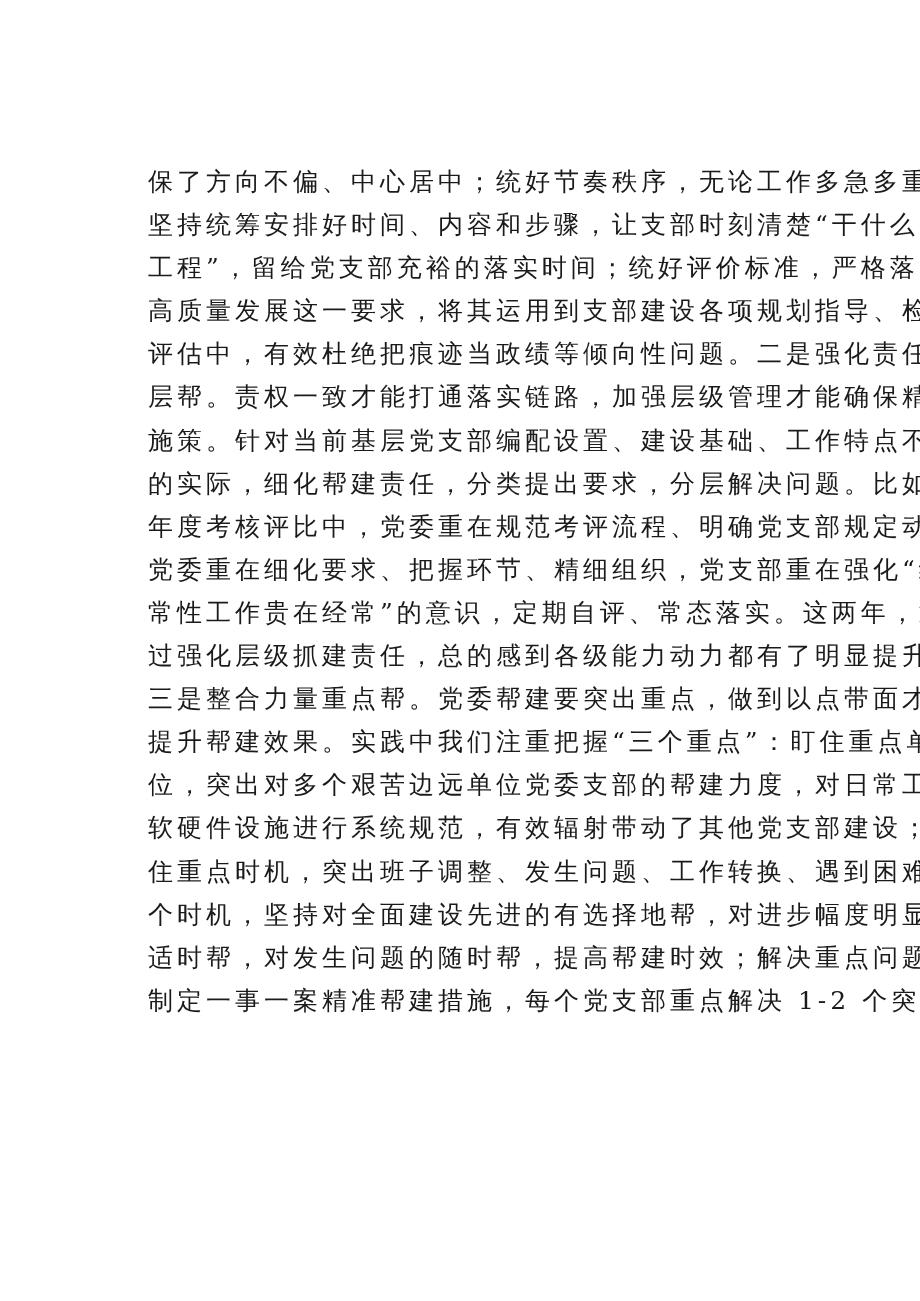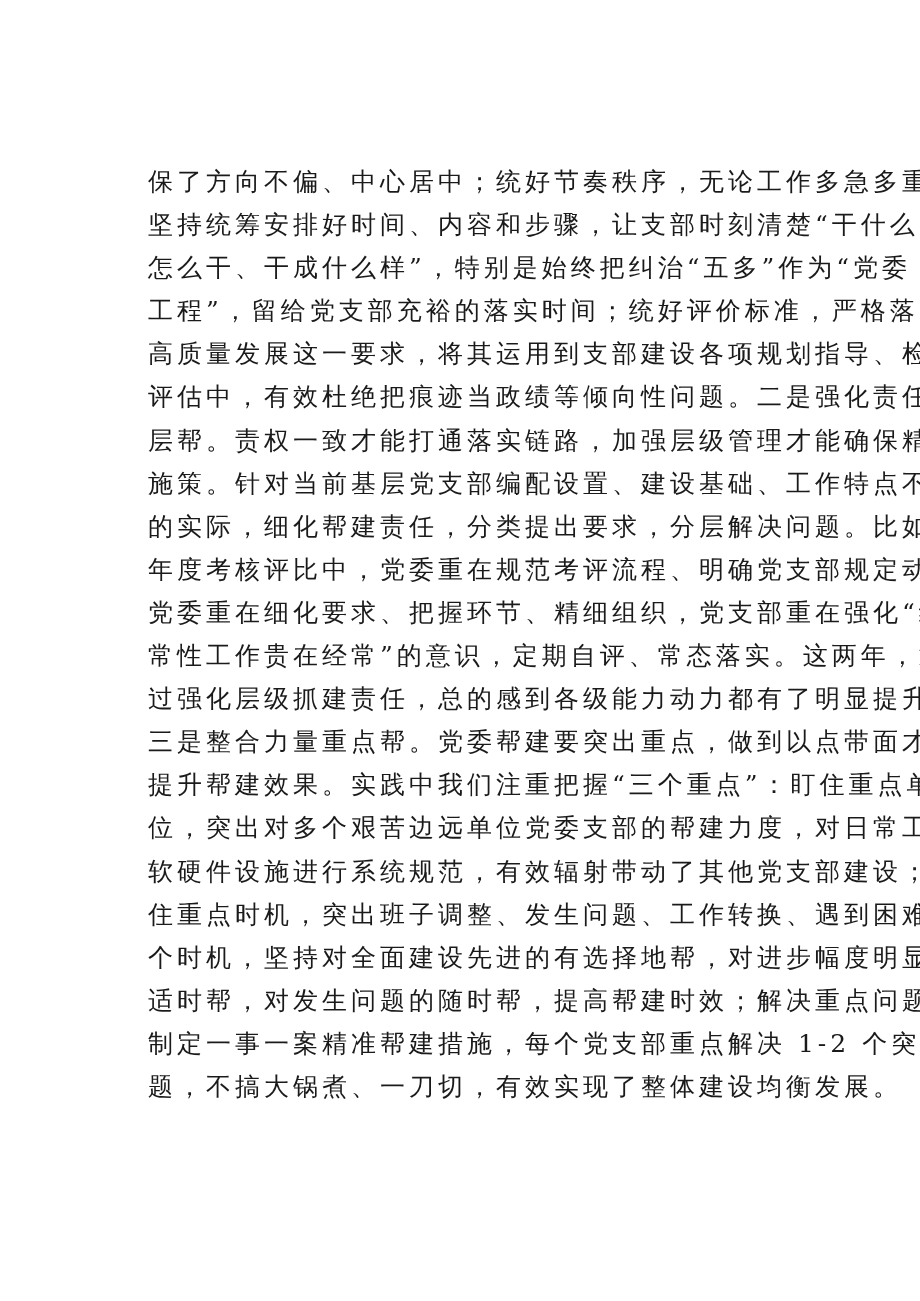--- a/index.html
+++ b/index.html
@@ -39,34 +39,32 @@
     letter-spacing: 4px;
   }
 </style>
 </head>
 <body>
 
 <div class="page">
   <div class="body-text">
     <span class="line">保了方向不偏、中心居中；统好节奏秩序，无论工作多急多重，</span>
     <span class="line">坚持统筹安排好时间、内容和步骤，让支部时刻清楚“干什么、</span>
-    <span class="line">怎么干、干成什么样”，特别是始终把纠治“五多”作为“党委</span>
     <span class="line">工程”，留给党支部充裕的落实时间；统好评价标准，严格落实</span>
     <span class="line">高质量发展这一要求，将其运用到支部建设各项规划指导、检查</span>
     <span class="line">评估中，有效杜绝把痕迹当政绩等倾向性问题。二是强化责任分</span>
     <span class="line">层帮。责权一致才能打通落实链路，加强层级管理才能确保精准</span>
     <span class="line">施策。针对当前基层党支部编配设置、建设基础、工作特点不同</span>
     <span class="line">的实际，细化帮建责任，分类提出要求，分层解决问题。比如，</span>
     <span class="line">年度考核评比中，党委重在规范考评流程、明确党支部规定动作，</span>
     <span class="line">党委重在细化要求、把握环节、精细组织，党支部重在强化“经</span>
     <span class="line">常性工作贵在经常”的意识，定期自评、常态落实。这两年，通</span>
     <span class="line">过强化层级抓建责任，总的感到各级能力动力都有了明显提升。</span>
     <span class="line">三是整合力量重点帮。党委帮建要突出重点，做到以点带面才会</span>
     <span class="line">提升帮建效果。实践中我们注重把握“三个重点”：盯住重点单</span>
     <span class="line">位，突出对多个艰苦边远单位党委支部的帮建力度，对日常工作、</span>
     <span class="line">软硬件设施进行系统规范，有效辐射带动了其他党支部建设；抓</span>
     <span class="line">住重点时机，突出班子调整、发生问题、工作转换、遇到困难 4</span>
     <span class="line">个时机，坚持对全面建设先进的有选择地帮，对进步幅度明显的</span>
     <span class="line">适时帮，对发生问题的随时帮，提高帮建时效；解决重点问题，</span>
     <span class="line">制定一事一案精准帮建措施，每个党支部重点解决 1-2 个突出问</span>
-    <span class="line">题，不搞大锅煮、一刀切，有效实现了整体建设均衡发展。</span>
   </div>
 </div>
 
 </body></html>

